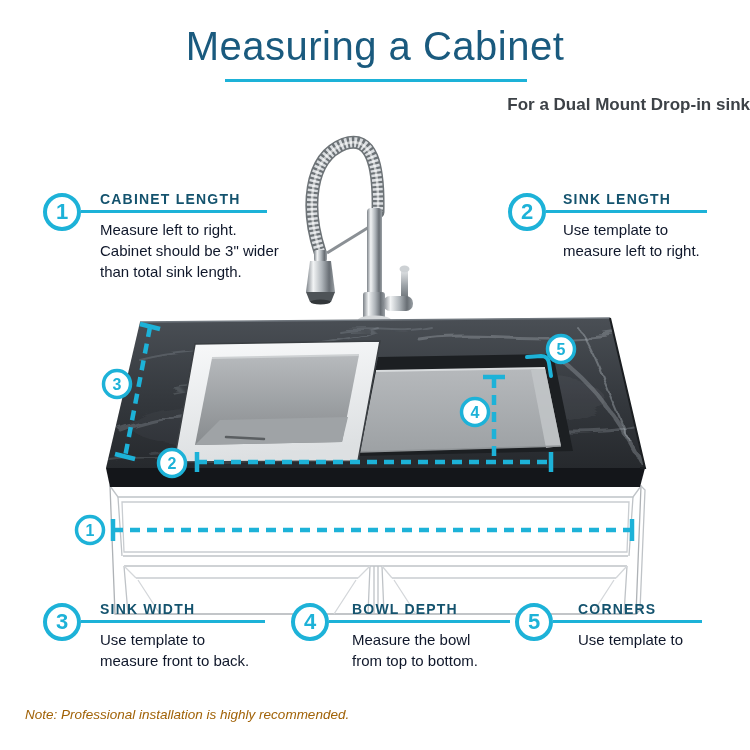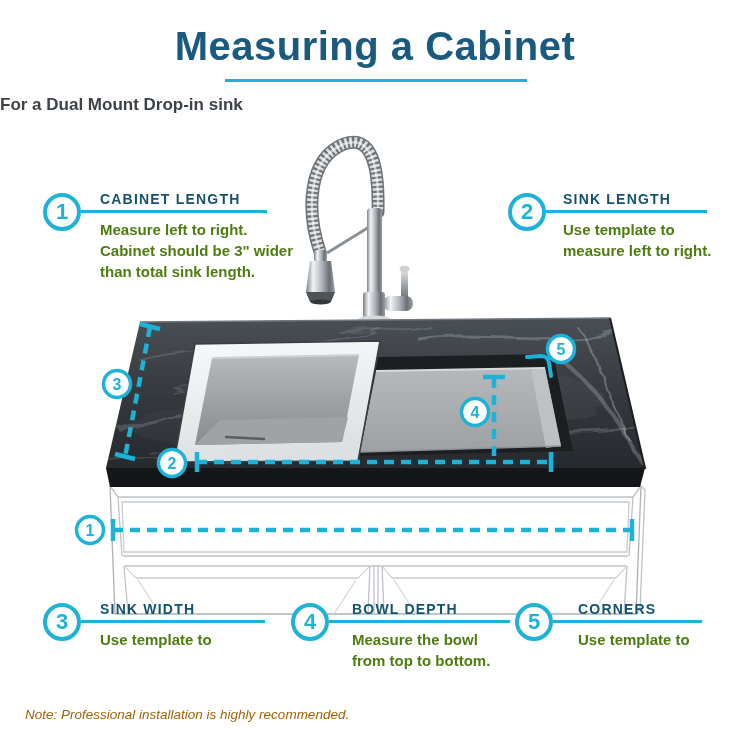--- a/index.html
+++ b/index.html
@@ -1,34 +1,34 @@
 <!DOCTYPE html>
 <html><head>
 <meta charset="utf-8">
 <style>
   html,body{margin:0;padding:0;background:#fff;}
   .page{position:relative;width:750px;height:750px;background:#ffffff;overflow:hidden;
         font-family:"Liberation Sans",sans-serif;}
   
   .title{position:absolute;left:0;top:24px;width:750px;text-align:center;
-         font-size:40px;font-weight:bold;color:#1a5a7e;letter-spacing:0.5px;}
+         font-size:40px;font-weight:normal;color:#1a5a7e;letter-spacing:0.5px;}
   .title-rule{position:absolute;left:225px;top:79px;width:302px;height:3px;background:#1db2d8;}
-  .subtitle{position:absolute;left:0;top:95px;width:750px;text-align:left;
+  .subtitle{position:absolute;left:0;top:95px;width:750px;text-align:right;
             font-size:17px;font-weight:bold;color:#3d4247;}
   
   .callout{position:absolute;z-index:3;}
   .co-circle{position:absolute;left:0;top:0;width:38px;height:38px;border:4px solid #1db2d8;
              border-radius:50%;background:#fff;box-sizing:border-box;
              display:flex;align-items:center;justify-content:center;}
   .co-circle span{font-size:22px;font-weight:bold;color:#1db2d8;line-height:1;}
   .co-rule{position:absolute;top:17px;height:3px;background:#1db2d8;}
   .co-label{position:absolute;top:-2px;font-size:14px;font-weight:bold;color:#14536e;
             letter-spacing:1.2px;white-space:nowrap;}
-  .co-body{position:absolute;top:26px;font-size:15px;color:#4d7c0f;line-height:21px;
-           white-space:nowrap;font-weight:bold;}
+  .co-body{position:absolute;top:26px;font-size:15px;color:#0f172a;line-height:21px;
+           white-space:nowrap;}
   
   .note{position:absolute;left:25px;top:707px;font-size:13.5px;font-style:italic;color:#a16207;}
   
   .scene{position:absolute;left:0;top:0;z-index:1;}
 </style>
 </head>
 <body>
 
 <div class="page">
 
@@ -230,20 +230,21 @@
   </div>
 
   <div class="callout" style="left:43px;top:603px;">
     <div class="co-circle">
       <span>3</span>
       </div>
     <div class="co-rule" style="left:38px;width:184px;"></div>
     <div class="co-label" style="left:57px;">SINK WIDTH</div>
     <div class="co-body" style="left:57px;">
       <div>Use template to</div>
+      <div>measure front to back.</div>
     </div>
   </div>
 
   <div class="callout" style="left:291px;top:603px;">
     <div class="co-circle">
       <span>4</span>
       </div>
     <div class="co-rule" style="left:38px;width:181px;"></div>
     <div class="co-label" style="left:61px;">BOWL DEPTH</div>
     <div class="co-body" style="left:61px;">

